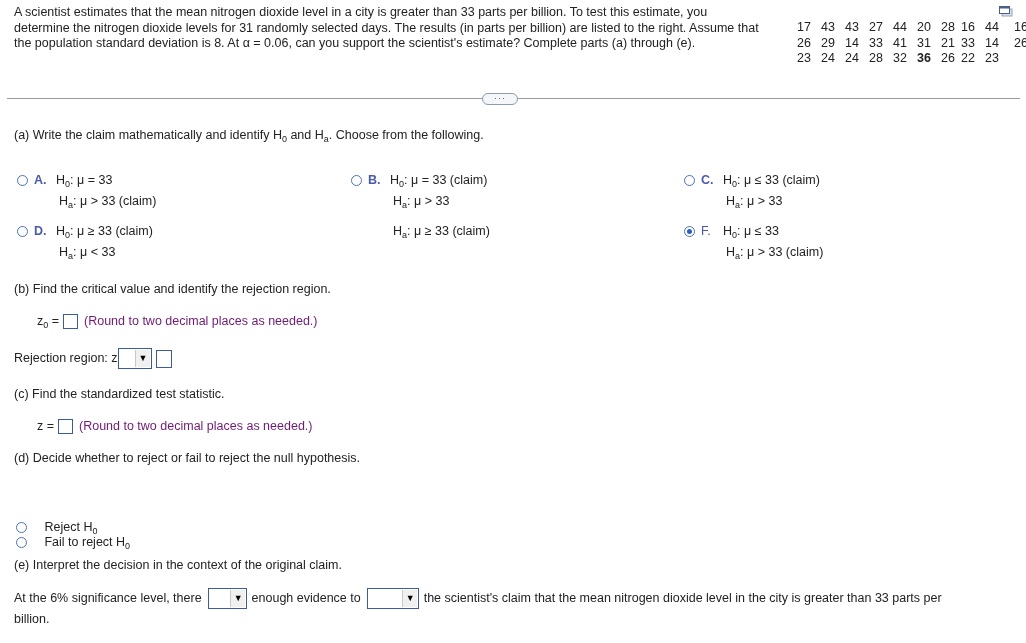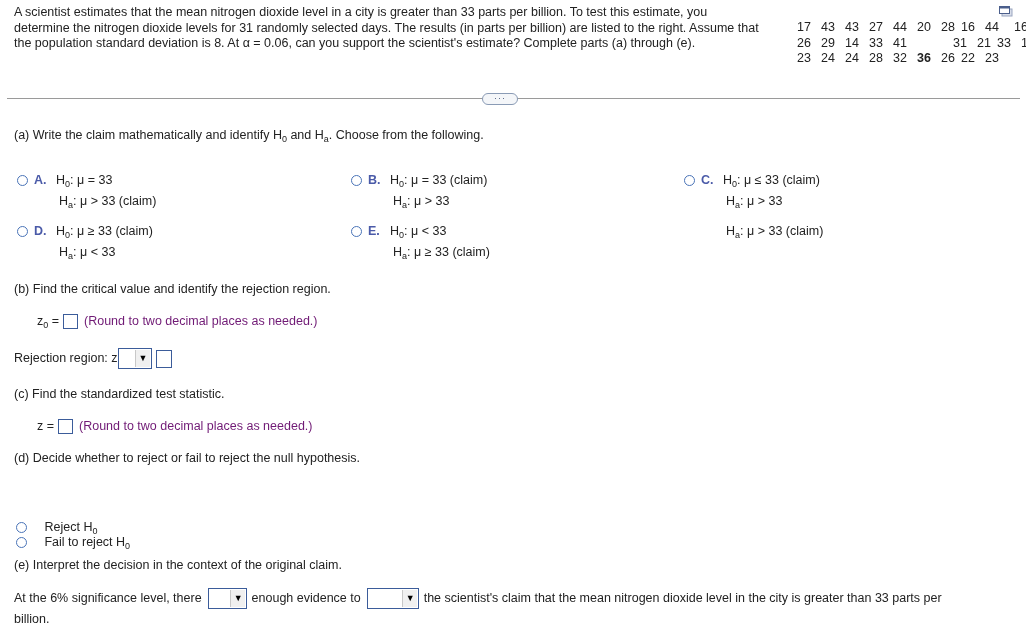--- a/index.html
+++ b/index.html
@@ -59,21 +59,21 @@
 <div class="abs popup-icon">
   <svg width="14" height="11" viewBox="0 0 14 11">
     <rect x="3" y="3" width="10" height="7" fill="#d9deea" stroke="#9aa6c0" stroke-width="1"></rect>
     <rect x="0.5" y="0.5" width="10" height="7" fill="#ffffff" stroke="#4b5f8c" stroke-width="1"></rect>
     <rect x="0.5" y="0.5" width="10" height="2" fill="#4b5f8c"></rect>
   </svg>
 </div>
 
 <div class="abs data-table" id="data-table">
     <div class="data-row"><span style="width: 24px;">17</span><span style="width: 24px;">43</span><span style="width: 24px;">43</span><span style="width: 24px;">27</span><span style="width: 24px;">44</span><span style="width: 24px;">20</span><span style="width: 20px;">28</span><span style="width: 24px;">16</span><span style="width: 29px;">44</span><span style="width: 24px;">16</span></div>
-    <div class="data-row"><span style="width: 24px;">26</span><span style="width: 24px;">29</span><span style="width: 24px;">14</span><span style="width: 24px;">33</span><span style="width: 24px;">41</span><span style="width: 24px; margin-left: 36px;">31</span><span style="width: 20px;">21</span><span style="width: 24px;">33</span><span style="width: 29px;">14</span><span style="width: 24px;">26</span></div>
+    <div class="data-row"><span style="width: 24px;">26</span><span style="width: 24px;">29</span><span style="width: 24px;">14</span><span style="width: 24px;">33</span><span style="width: 24px;">41</span><span style="width: 24px;">31</span><span style="width: 20px;">21</span><span style="width: 24px;">33</span><span style="width: 29px;">14</span><span style="width: 24px;">26</span></div>
     <div class="data-row"><span style="width: 24px;">23</span><span style="width: 24px;">24</span><span style="width: 24px;">24</span><span style="width: 24px;">28</span><span style="width: 24px;">32</span><span style="width: 24px; font-weight: bold;">36</span><span style="width: 20px;">26</span><span style="width: 24px;">22</span><span style="width: 29px;">23</span></div>
   </div>
 
 <div class="abs divider"></div>
 <div class="abs more-btn">···</div>
 
 <div class="abs q" style="left:14px; top:127px;">
   <span>(a) Write the claim mathematically and identify H</span><span class="sub">0</span><span> and H</span><span class="sub">a</span><span>. Choose from the following.</span>
 </div>
 
@@ -88,24 +88,24 @@
     </div>
     <div class="abs" style="left: 684px; top: 170px;">
       <div class="opt-line"><span class="radio"></span><span class="opt-letter">C.</span><span>H</span><span class="sub">0</span><span>: μ ≤ 33 (claim)</span></div>
       <div class="opt-line opt-line2"><span>H</span><span class="sub">a</span><span>: μ &gt; 33</span></div>
     </div>
     <div class="abs" style="left: 17px; top: 221px;">
       <div class="opt-line"><span class="radio"></span><span class="opt-letter">D.</span><span>H</span><span class="sub">0</span><span>: μ ≥ 33 (claim)</span></div>
       <div class="opt-line opt-line2"><span>H</span><span class="sub">a</span><span>: μ &lt; 33</span></div>
     </div>
     <div class="abs" style="left: 351px; top: 221px;">
-      <div class="opt-line"><span class="radio"></span><span class="opt-letter">E.</span><span>H</span><span class="sub">0</span><span>: μ &lt; 33</span></div>
       <div class="opt-line opt-line2"><span>H</span><span class="sub">a</span><span>: μ ≥ 33 (claim)</span></div>
     </div>
     <div class="abs" style="left: 684px; top: 221px;">
+      <div class="opt-line"><span class="radio checked"></span><span class="opt-letter sel">F.</span><span>H</span><span class="sub">0</span><span>: μ ≤ 33</span></div>
       <div class="opt-line opt-line2"><span>H</span><span class="sub">a</span><span>: μ &gt; 33 (claim)</span></div>
     </div>
   </div>
 
 <div class="abs q" style="left:14px; top:281px;">(b) Find the critical value and identify the rejection region.</div>
 
 <div class="abs" style="left:37px; top:313px; line-height:17px;">
   <span>z</span><span class="sub">0</span><span> =</span>
   <span class="box"></span>
   <span class="hint" style="margin-left:3px;">(Round to two decimal places as needed.)</span>

